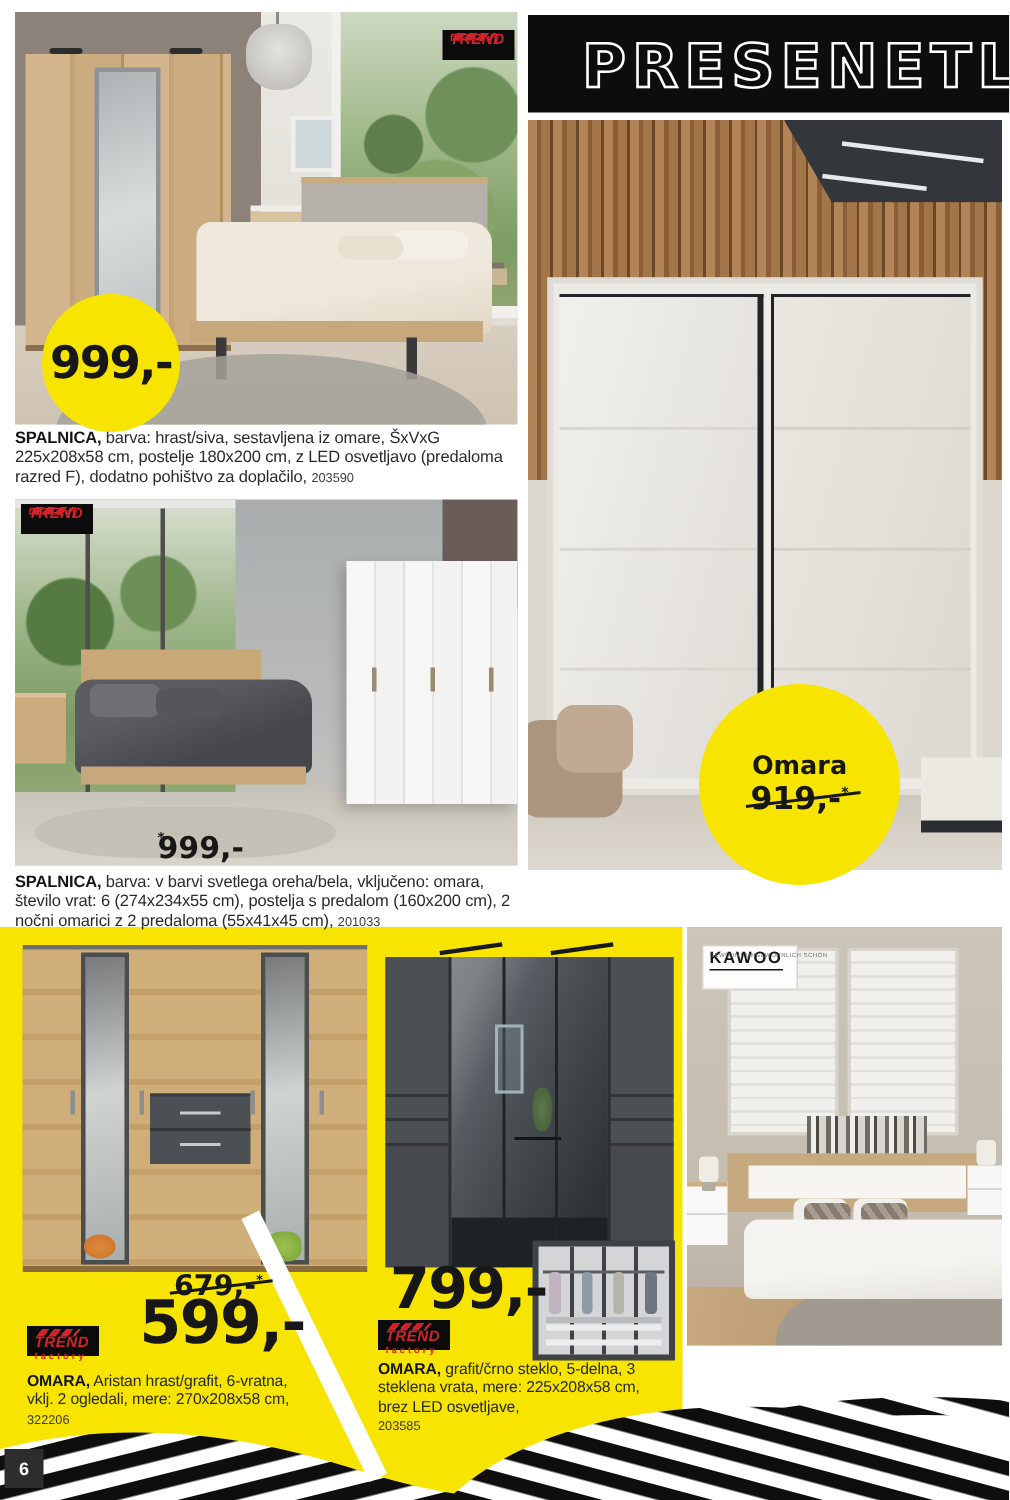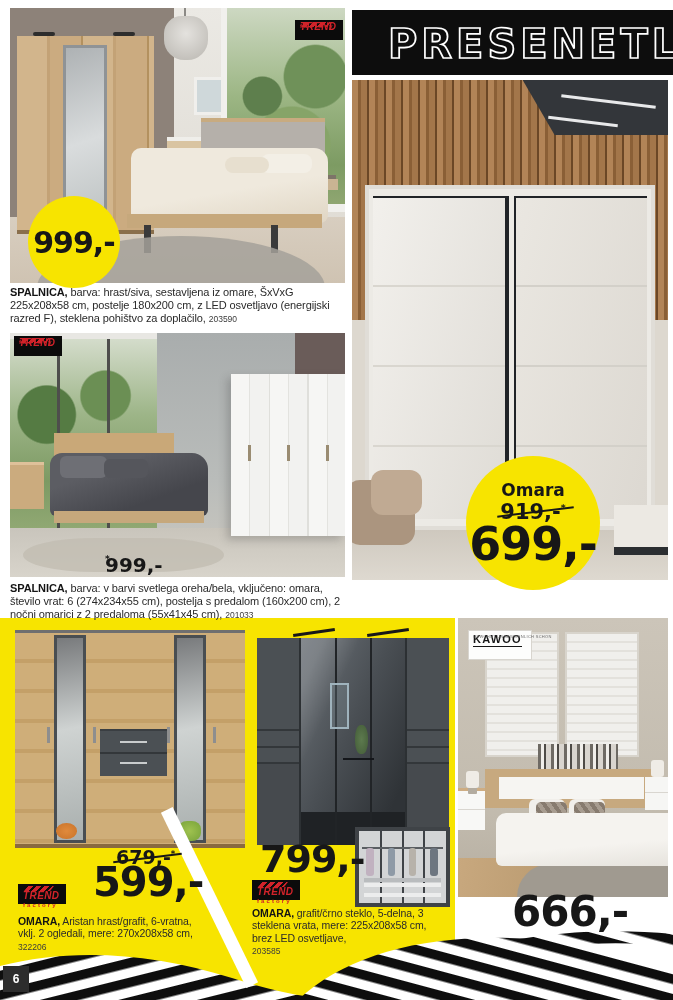--- a/index.html
+++ b/index.html
@@ -266,21 +266,21 @@
       <div class="trend-sub">factory</div>
     </div>
   </div>
 
   <div class="bubble" style="left:28px; top:196px; width:92px; height:92px;">
     <span class="price-big" style="font-size:30px;">999,-</span>
   </div>
 
   <p class="desc" style="left:10px; top:286px; width:340px;">
     <b>SPALNICA,</b>
-    <span>barva: hrast/siva, sestavljena iz omare, ŠxVxG 225x208x58 cm, postelje 180x200 cm, z LED osvetljavo (energijski razred F), steklena pohištvo za doplačilo,</span>
+    <span>barva: hrast/siva, sestavljena iz omare, ŠxVxG 225x208x58 cm, postelje 180x200 cm, z LED osvetljavo (predaloma razred F), dodatno pohištvo za doplačilo,</span>
     <span class="code">203590</span>
   </p>
 
   <div class="photo p2">
     <div class="p2-dark"></div>
     <div class="p2-window">
       <div class="p2-mull1"></div>
       <div class="p2-mull2"></div>
     </div>
     <div class="p2-floor"></div>
@@ -332,21 +332,20 @@
       <div class="p3-door-r"></div>
     </div>
     <div class="p3-cush1"></div>
     <div class="p3-cush2"></div>
     <div class="p3-bedr"></div>
   </div>
 
   <div class="bubble" style="left:466px; top:456px; width:134px; height:134px;">
     <span class="bubble-label">Omara</span>
     <span class="strike" style="font-size:21px; margin:2px 0 1px;"><span>919,-</span><sup>*</sup></span>
-    <span class="price-big" style="font-size:46px;">699,-</span>
   </div>
 
   <div class="photo p4">
     <div class="p4-body"></div>
     <div class="p4-mirror p4-mirl"></div>
     <div class="p4-mirror p4-mirr"></div>
     <div class="p4-refl-o"></div>
     <div class="p4-refl-g"></div>
     <div class="p4-drawers">
       <div class="p4-drl"></div>
@@ -430,21 +429,20 @@
     <div class="p6-floorwood"></div>
     <div class="p6-carpet"></div>
     <div class="p6-throw"></div>
     <div class="p6-duvet"></div>
     <div class="kawoo">
       <div class="kawoo-name">KAWOO</div>
       <div class="kawoo-tag">GEWOHNT UNGEWÖHNLICH SCHÖN</div>
     </div>
   </div>
 
-  <span class="price-big z6" style="left:512px; top:893px; font-size:42px; position:absolute;">666,-</span>
 
   <svg class="abs zebra" viewBox="0 0 673 88">
     <defs>
       <pattern id="st1" width="20" height="19" patternUnits="userSpaceOnUse" patternTransform="rotate(-14)">
         <rect width="20" height="19" fill="#fff"></rect>
         <rect width="20" height="9.5" fill="#0e0e0e"></rect>
       </pattern>
       <pattern id="st2" width="20" height="19" patternUnits="userSpaceOnUse" patternTransform="rotate(15)">
         <rect width="20" height="19" fill="#fff"></rect>
         <rect width="20" height="9.5" fill="#0e0e0e"></rect>

